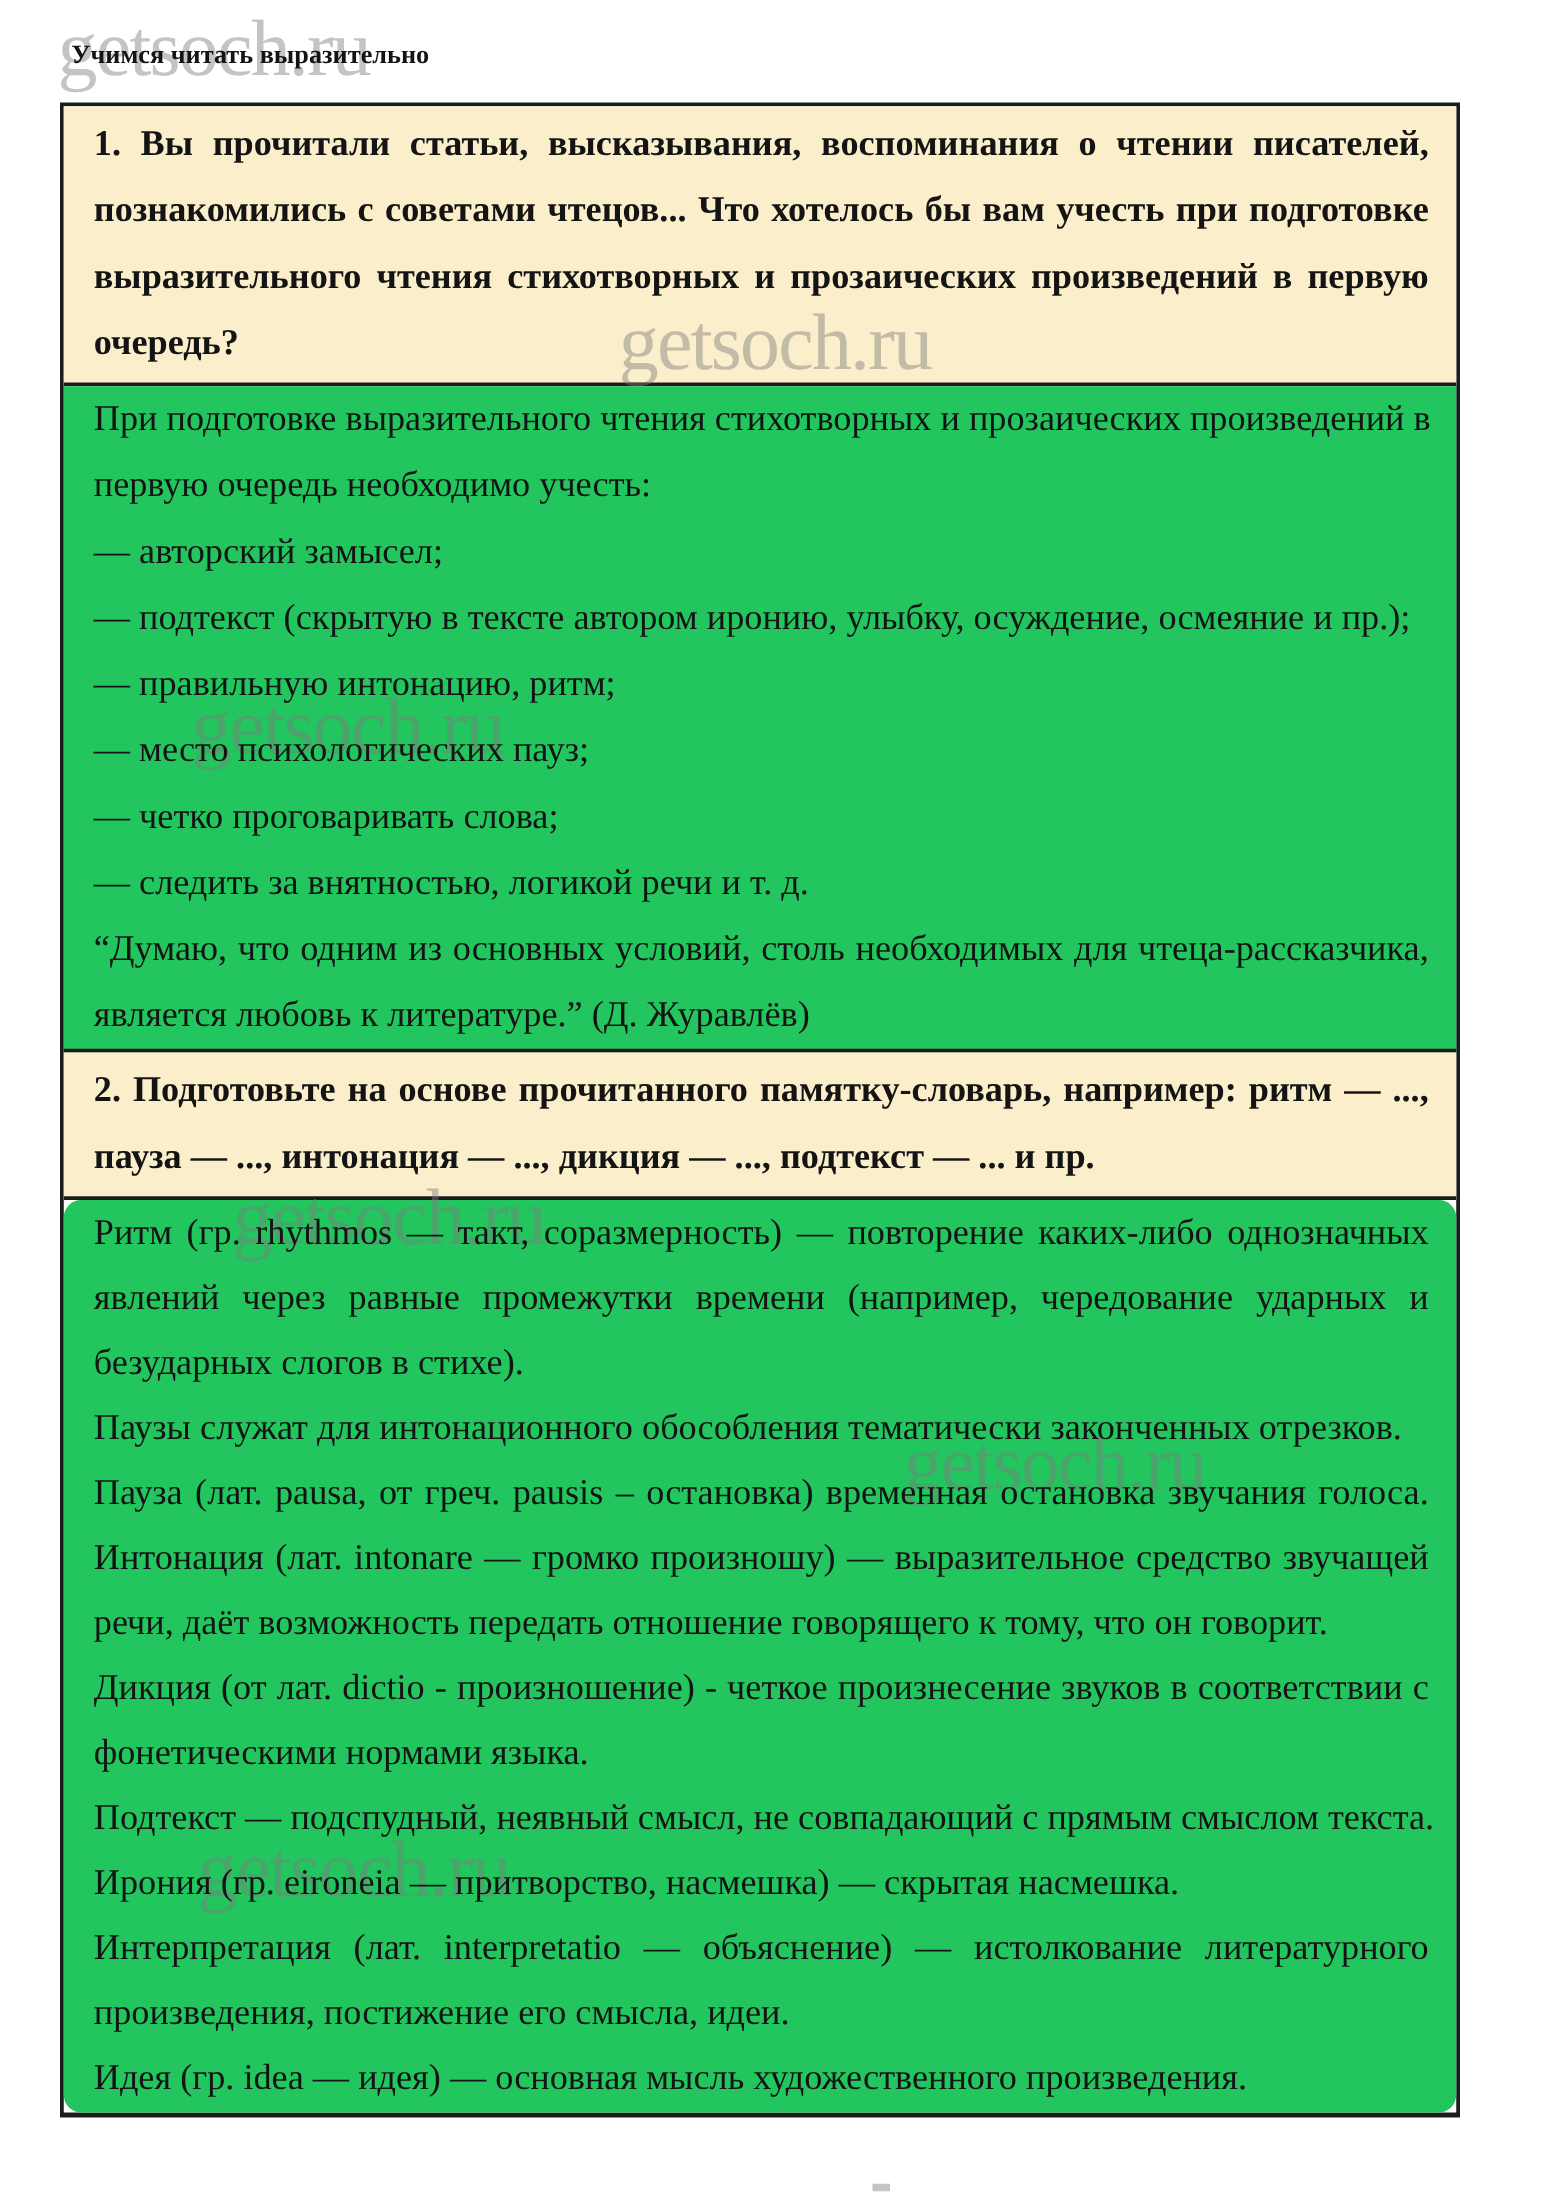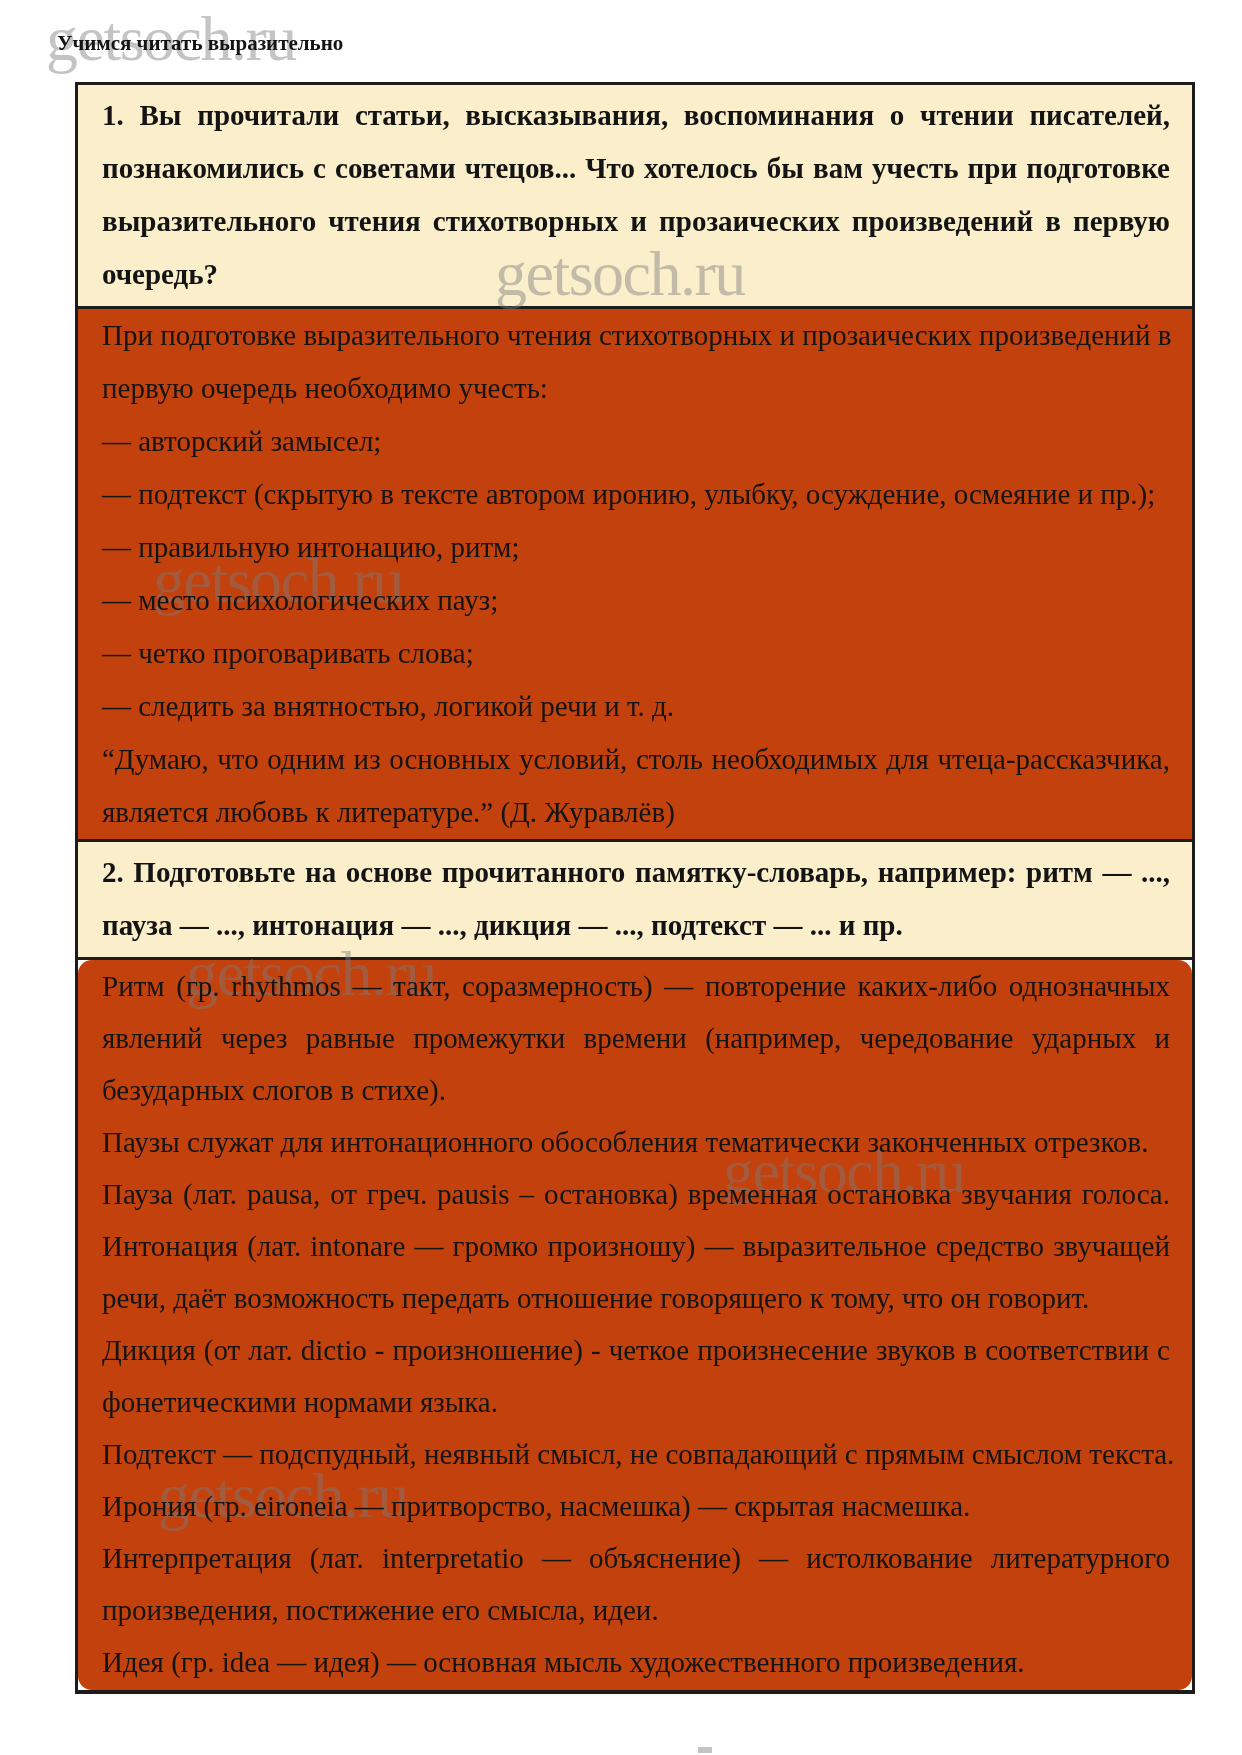--- a/index.html
+++ b/index.html
@@ -10,39 +10,39 @@
     overflow:hidden;
     font-family:"Liberation Serif","DejaVu Serif",serif;
     color:var(--text,#141414);
   }
   .page-title{
     position:absolute;left:57px;top:26px;
     font-size:21px;font-weight:bold;line-height:34px;
     z-index:2;margin:0;
   }
   .sheet{
-    position:absolute;left:75px;top:82px;width:1120px;
+    position:absolute;left:48px;top:82px;width:1120px;
     box-sizing:border-box;
     border:3px solid var(--border,#1c1c1c);
     border-bottom-width:4px;
     background:transparent;
   }
   .section{
     box-sizing:border-box;
     border-bottom:3px solid var(--border,#1c1c1c);
     font-size:29px;
   }
   .section:last-child{border-bottom:none;}
   .qbox{
     background:var(--q-bg,#FAEECB);
     font-weight:bold;
     padding:4px 22px 5px 24px;
   }
   .abox{
-    background:#c2410c;
+    background:#22c55e;
     padding:0 22px 0 24px;
   }
   .line{
     line-height:53px;
     white-space:nowrap;
     position:relative;
     z-index:2;
   }
   #answer2 .line{line-height:52px;}
   #answer2{padding-bottom:2px;border-radius:14px;}

